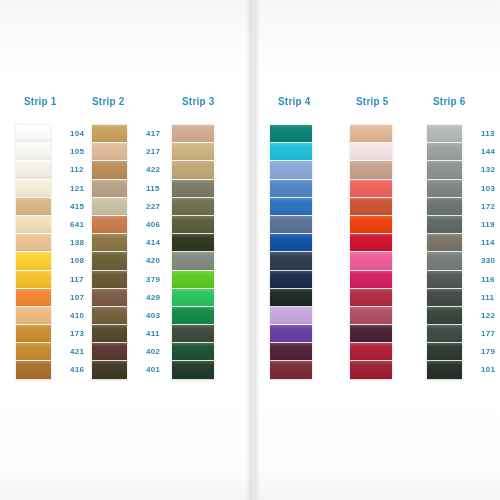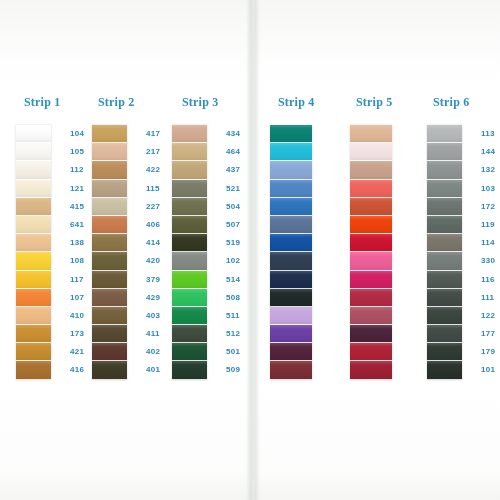--- a/index.html
+++ b/index.html
@@ -53,27 +53,26 @@
     width: 500px;
     height: 500px;
   }
   .strip {
     position: absolute;
     top: 96px;
     width: 78px;
   }
   .strip-title {
     color: #2f8fbe;
-    font-size: 12px;
+    font-size: 10px;
     font-weight: bold;
     letter-spacing: 0.2px;
     height: 12px;
     line-height: 12px;
     white-space: nowrap;
-    font-family: Liberation Serif, serif;
   }
   .strip-body {
     position: relative;
     margin-top: 17px;
     display: flex;
     flex-direction: row;
     align-items: flex-start;
     gap: 12px;
   }
   .swatch-col {
@@ -118,21 +117,21 @@
   }
   
   #strip-1 { left: 16px; }
   #strip-2 { left: 92px; }
   #strip-3 { left: 172px; }
   #strip-4 { left: 270px; }
   #strip-5 { left: 350px; }
   #strip-6 { left: 427px; }
 
   #strip-1 .strip-title { margin-left: 8px; }
-  #strip-2 .strip-title { margin-left: 6px; }
+  #strip-2 .strip-title { }
   #strip-3 .strip-title { margin-left: 10px; }
   #strip-4 .strip-title { margin-left: 8px; }
   #strip-5 .strip-title { margin-left: 6px; }
   #strip-6 .strip-title { margin-left: 6px; }
 </style>
 </head>
 <body>
 
 <div id="page">
 
@@ -229,36 +228,20 @@
             <div class="swatch" style="background: rgb(92, 95, 56);"></div>
             <div class="swatch" style="background: rgb(50, 56, 31);"></div>
             <div class="swatch" style="background: rgb(132, 139, 132);"></div>
             <div class="swatch" style="background: rgb(94, 203, 34);"></div>
             <div class="swatch" style="background: rgb(47, 195, 97);"></div>
             <div class="swatch" style="background: rgb(19, 138, 74);"></div>
             <div class="swatch" style="background: rgb(62, 75, 61);"></div>
             <div class="swatch" style="background: rgb(28, 84, 52);"></div>
             <div class="swatch" style="background: rgb(34, 59, 44);"></div>
           </div>
-        <div class="label-col">
-            <div class="code">434</div>
-            <div class="code">464</div>
-            <div class="code">437</div>
-            <div class="code">521</div>
-            <div class="code">504</div>
-            <div class="code">507</div>
-            <div class="code">519</div>
-            <div class="code">102</div>
-            <div class="code">514</div>
-            <div class="code">508</div>
-            <div class="code">511</div>
-            <div class="code">512</div>
-            <div class="code">501</div>
-            <div class="code">509</div>
-          </div>
       </div>
     </div>
 
     <div class="strip" id="strip-4">
       <div class="strip-title">Strip 4</div>
       <div class="strip-body">
         <div class="swatch-col">
             <div class="swatch" style="background: rgb(11, 131, 117);"></div>
             <div class="swatch" style="background: rgb(34, 191, 219);"></div>
             <div class="swatch" style="background: rgb(138, 170, 216);"></div>

